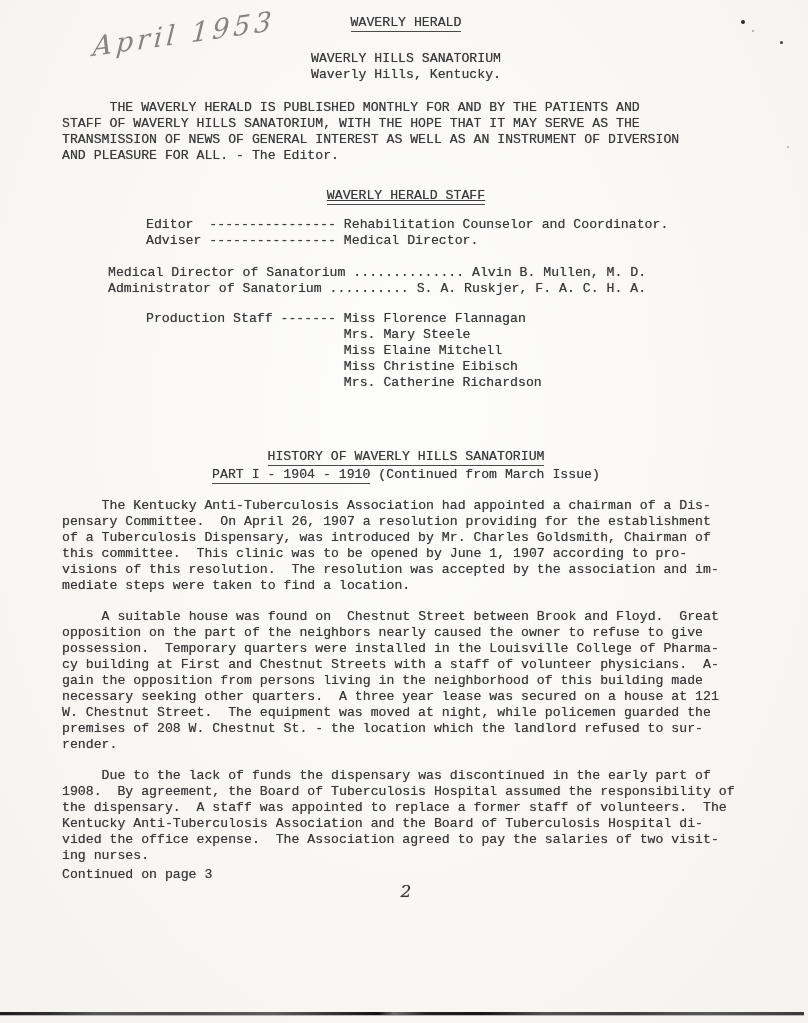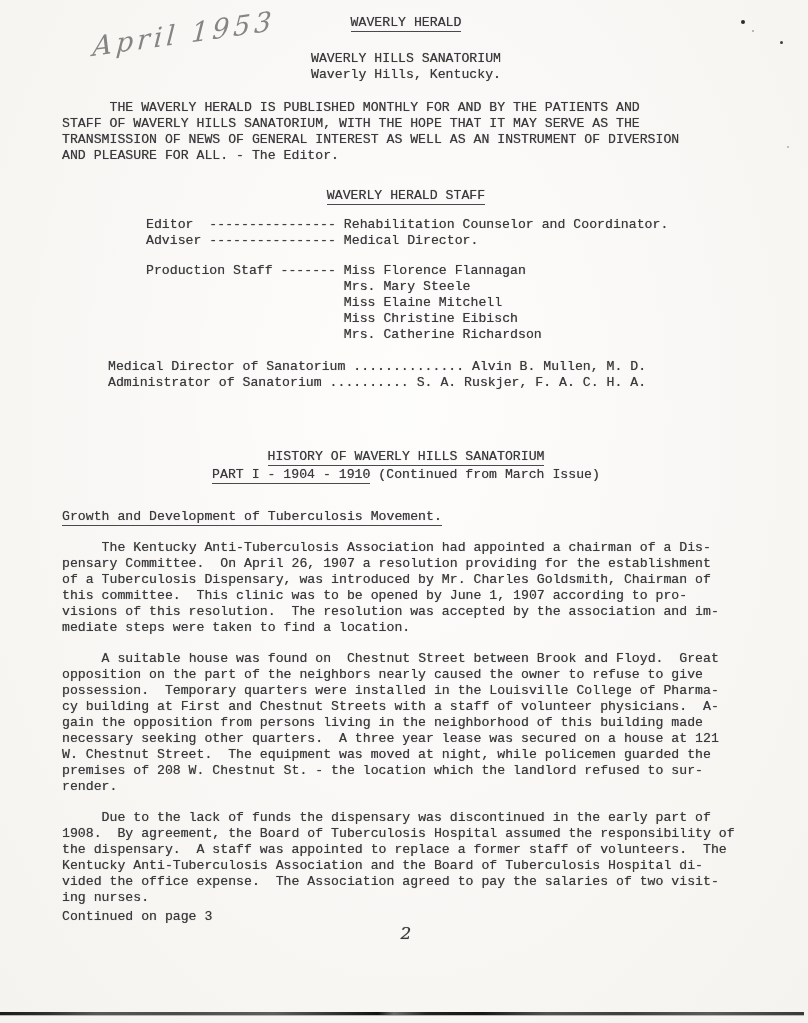--- a/index.html
+++ b/index.html
@@ -17,21 +17,21 @@
     color: #3a3a3c;
     text-shadow: 0 0 0.7px rgba(46,46,50,0.65);
   }
   .content { padding: 13px 58px 0 62px; }
   .pre { white-space: pre-wrap; }
   .center { text-align: center; }
   .uline { border-bottom: 1.4px solid #4a4a4c; padding-bottom: 1px; }
   .masthead-title { margin-top: 2px; }
   .masthead-sub { margin-top: 20px; }
   .mission { margin-top: 17px; }
-  .staff-heading { margin-top: 24px; }
+  .staff-heading { margin-top: 24px; text-decoration: underline; }
   .staff-roles { margin-top: 13px; margin-left: 84px; }
   .staff-production { margin-top: 14px; margin-left: 84px; }
   .staff-officials { margin-top: 16px; margin-left: 46px; }
   .history-heading { margin-top: 58px; }
   .part-line { margin-top: 2px; }
   .section-subheading { margin-top: 26px; }
   .para { margin-top: 15px; }
   .footer-note { margin-top: 3px; text-align: left; }
   .page-number {
     text-align: center;
@@ -100,40 +100,37 @@
 TRANSMISSION OF NEWS OF GENERAL INTEREST AS WELL AS AN INSTRUMENT OF DIVERSION
 AND PLEASURE FOR ALL. - The Editor.</div>
 
     <div class="center staff-heading">
       <span class="uline">WAVERLY HERALD STAFF</span>
     </div>
 
     <div class="pre staff-roles">Editor  ---------------- Rehabilitation Counselor and Coordinator.
 Adviser ---------------- Medical Director.</div>
 
+    <div class="pre staff-officials">Medical Director of Sanatorium .............. Alvin B. Mullen, M. D.
+Administrator of Sanatorium .......... S. A. Ruskjer, F. A. C. H. A.</div>
+
     <div class="pre staff-production">Production Staff ------- Miss Florence Flannagan
                          Mrs. Mary Steele
                          Miss Elaine Mitchell
                          Miss Christine Eibisch
                          Mrs. Catherine Richardson</div>
-
-    <div class="pre staff-officials">Medical Director of Sanatorium .............. Alvin B. Mullen, M. D.
-Administrator of Sanatorium .......... S. A. Ruskjer, F. A. C. H. A.</div>
 
     <div class="center history-heading">
       <span class="uline">HISTORY OF WAVERLY HILLS SANATORIUM</span>
     </div>
 
     <div class="center part-line">
       <span class="uline">PART I  -  1904 - 1910</span><span> (Continued from March Issue)</span>
     </div>
 
-    <div class="section-subheading">
-      <span class="uline">Growth and Development of Tuberculosis Movement.</span>
-    </div>
 
     <div class="pre para">     The Kentucky Anti-Tuberculosis Association had appointed a chairman of a Dis-
 pensary Committee.  On April 26, 1907 a resolution providing for the establishment
 of a Tuberculosis Dispensary, was introduced by Mr. Charles Goldsmith, Chairman of
 this committee.  This clinic was to be opened by June 1, 1907 according to pro-
 visions of this resolution.  The resolution was accepted by the association and im-
 mediate steps were taken to find a location.</div>
     <div class="pre para">     A suitable house was found on  Chestnut Street between Brook and Floyd.  Great
 opposition on the part of the neighbors nearly caused the owner to refuse to give
 possession.  Temporary quarters were installed in the Louisville College of Pharma-

